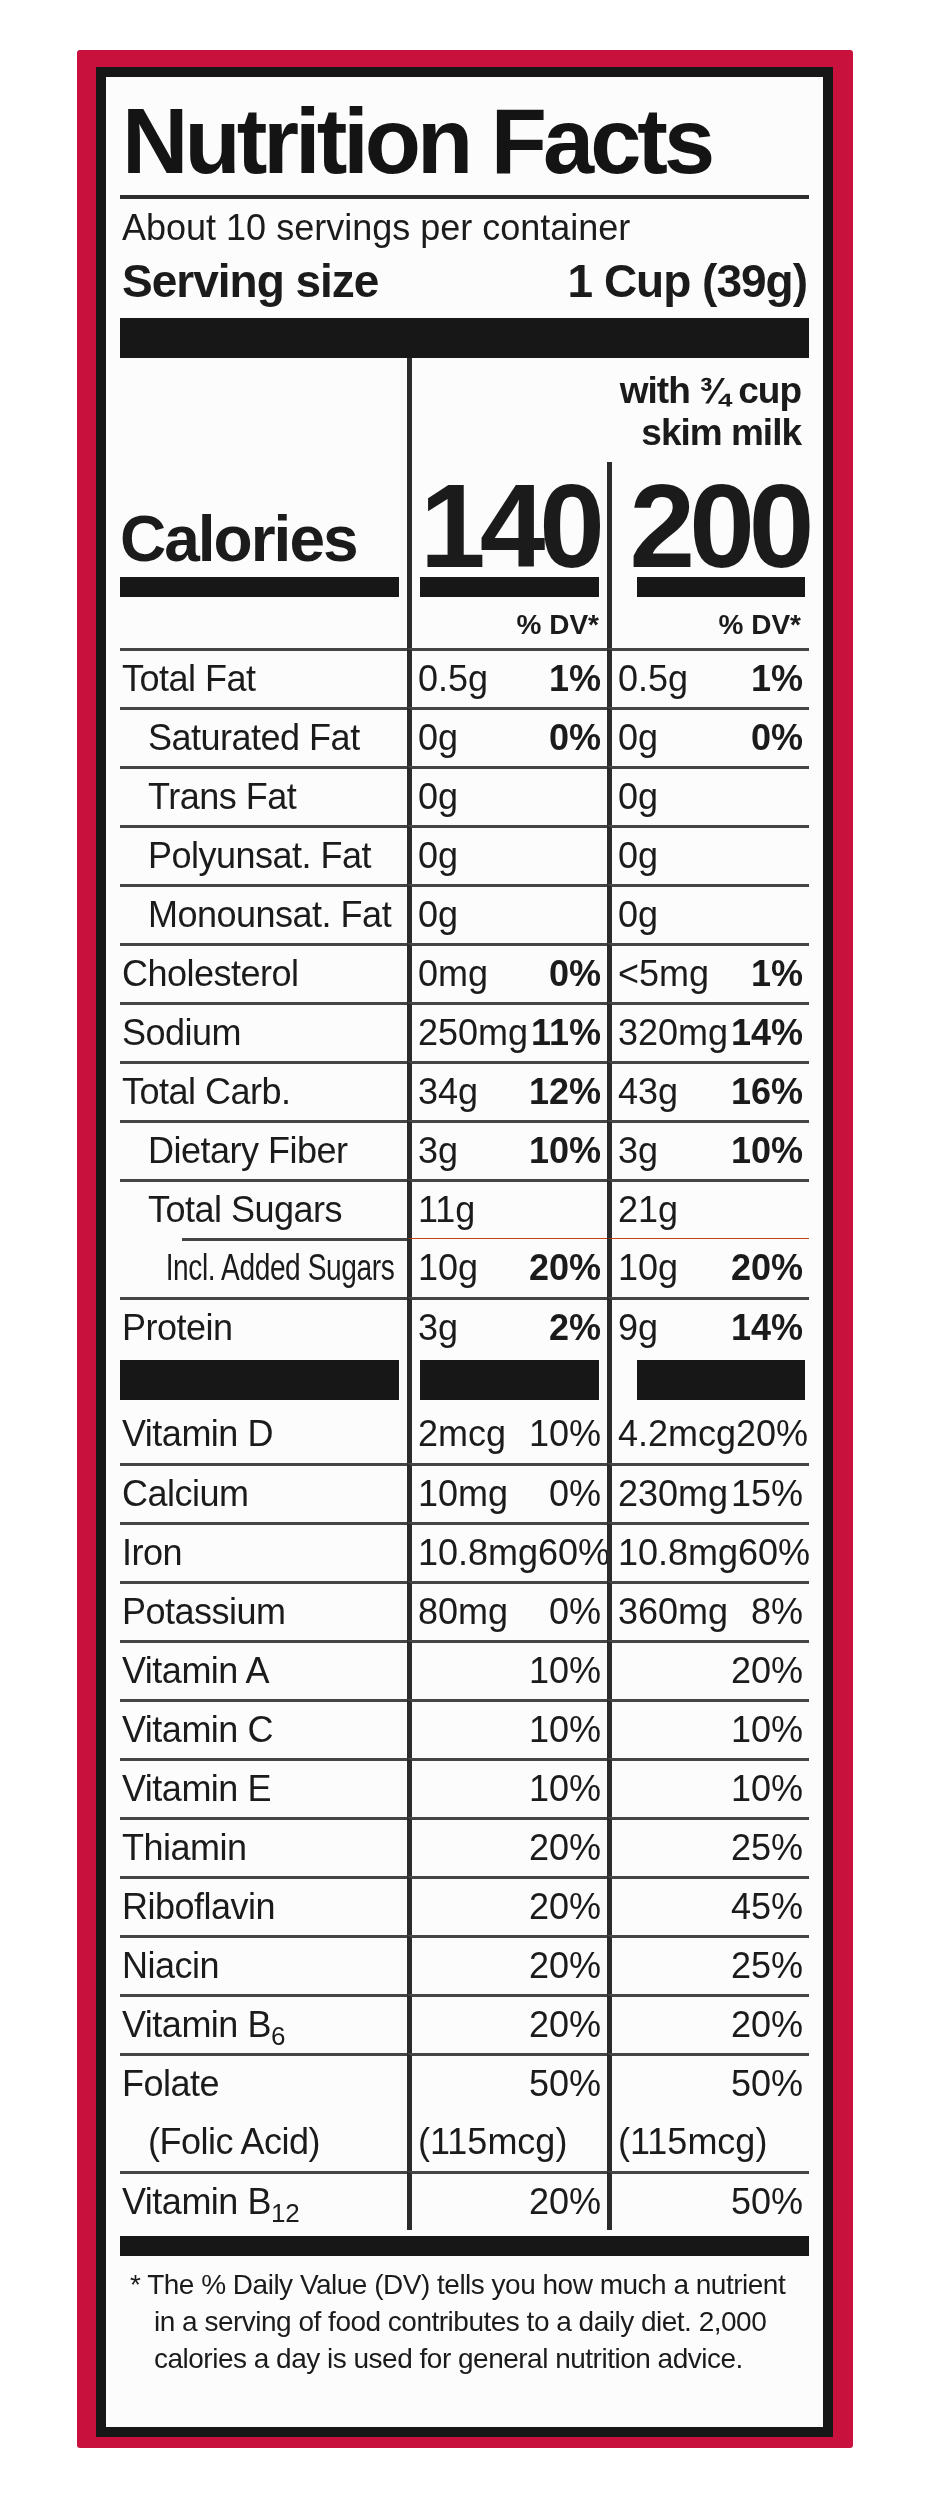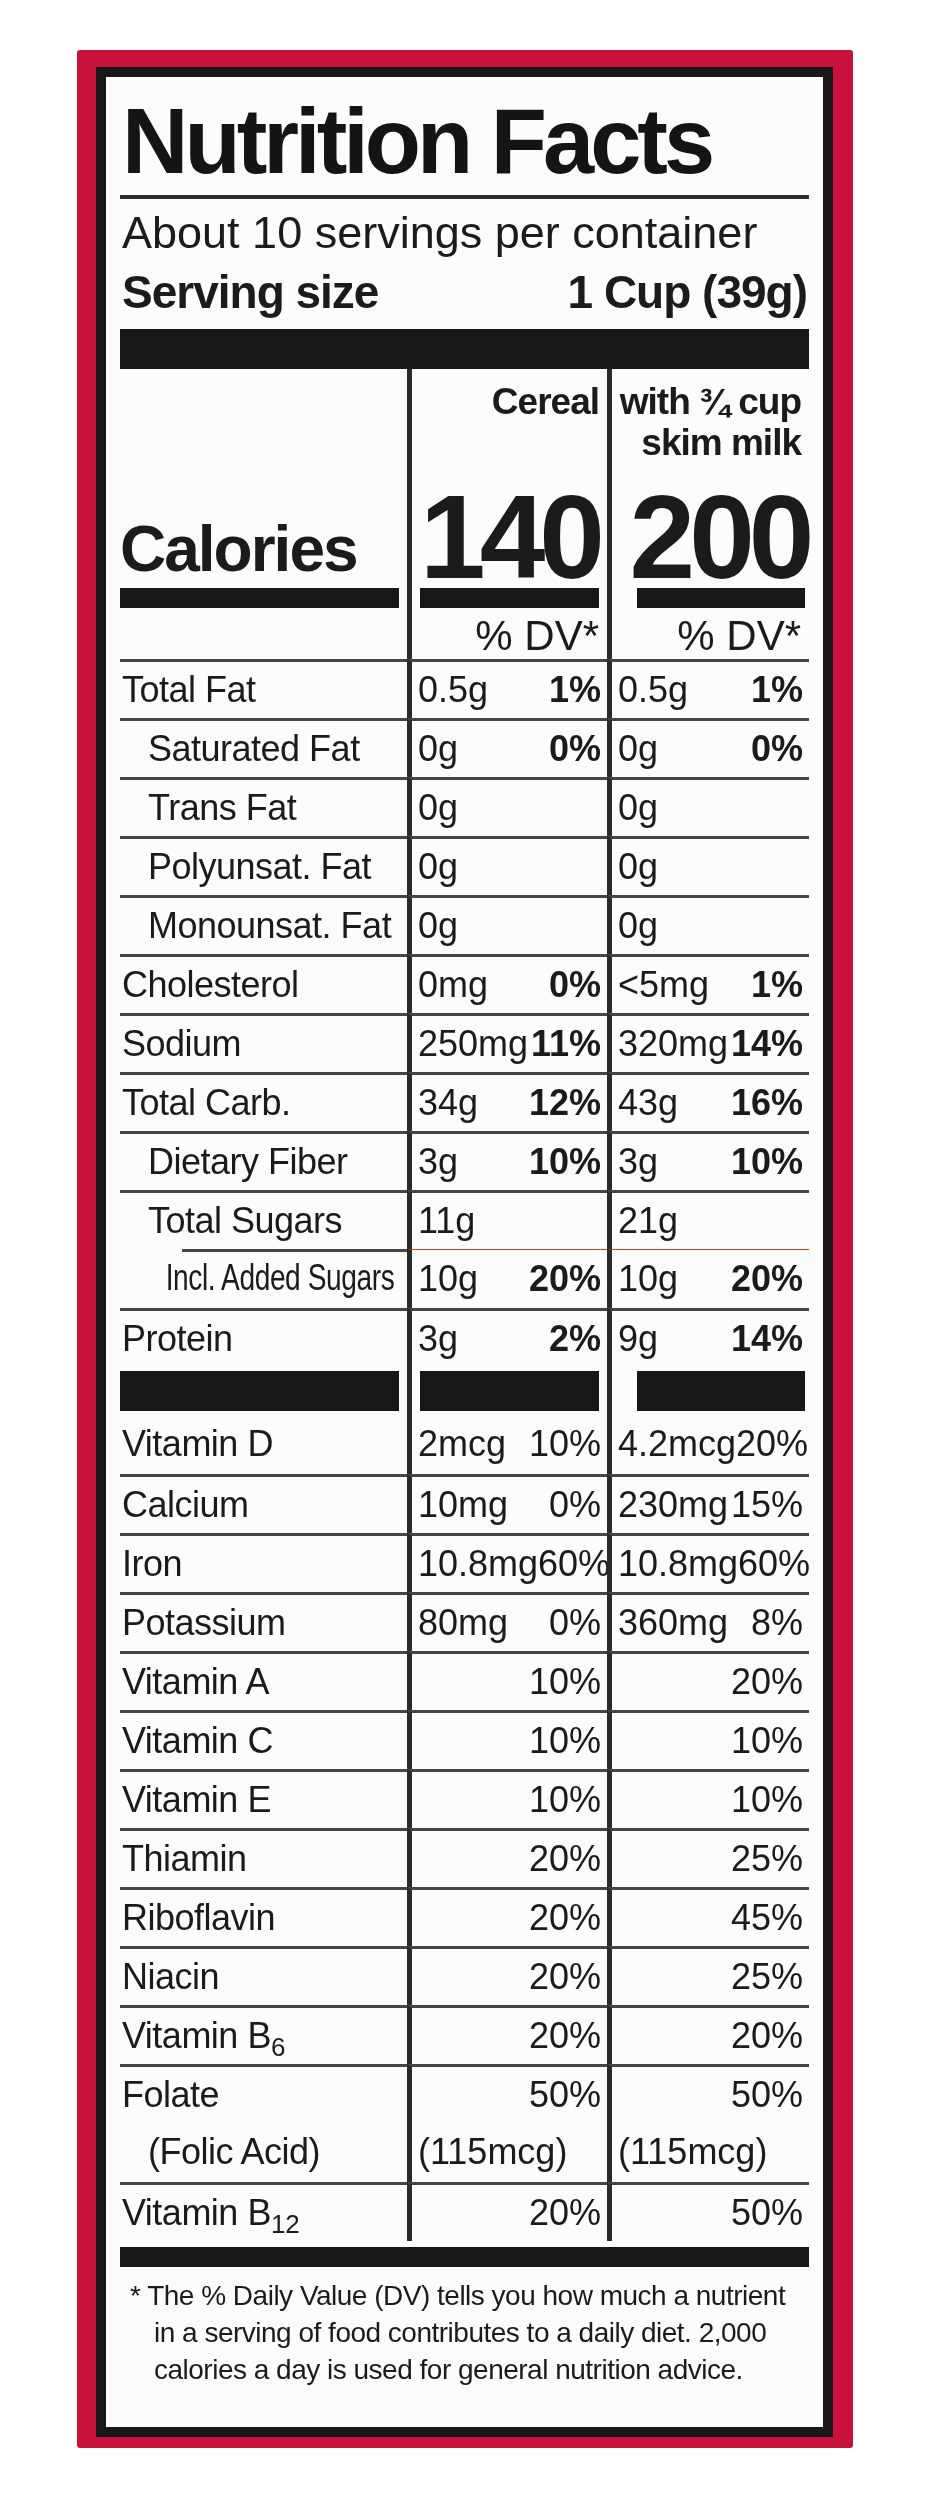--- a/index.html
+++ b/index.html
@@ -19,21 +19,21 @@
   }
   .content{padding:10px 14px 0 14px;}
 
   h1.title{
     margin:0;padding:8px 0 0 2px;
     font-size:92px;line-height:1.02;font-weight:bold;letter-spacing:-4px;
     color:#141414;white-space:nowrap;
   }
   .title-rule{height:4px;background:#2e2e2e;margin:6px 0 8px 0;}
 
-  .servings{font-size:45px;line-height:1.15;padding-left:2px;}
+  .servings{font-size:36px;line-height:1.15;padding-left:2px;}
   .serving-row{
     display:flex;justify-content:space-between;align-items:baseline;
     font-size:46px;font-weight:bold;padding:6px 2px 10px 2px;letter-spacing:-1px;
   }
   .thick-bar{height:40px;background:#171717;}
   .foot-bar{height:20px;background:#171717;margin-top:6px;}
 
   
   .row{display:flex;width:100%;box-sizing:border-box;}
   .c1{flex:0 0 287px;display:flex;align-items:center;box-sizing:border-box;min-width:0;}
@@ -51,21 +51,21 @@
   .cal-num{font-size:118px;font-weight:bold;letter-spacing:-6px;line-height:.78;}
 
   .calbar-row{height:30px;}
   .seg{height:20px;background:#171717;flex:1;}
   .calbar-row .c1 .seg{margin-right:8px;}
   .calbar-row .c2 .seg{margin:0 8px;}
   .calbar-row .c3 .seg{margin:0 4px 0 8px;}
 
   .dv-row{height:46px;}
   .dv-row .c2,.dv-row .c3{justify-content:flex-end;padding-right:8px;}
-  .dvhead{font-size:42px;font-weight:normal;white-space:nowrap;}
+  .dvhead{font-size:28px;font-weight:bold;white-space:nowrap;}
 
   .bigbar-row{height:48px;}
   .bigbar-row .seg{height:40px;}
   .bigbar-row .c1 .seg{margin-right:8px;}
   .bigbar-row .c2 .seg{margin:0 8px;}
   .bigbar-row .c3 .seg{margin:0 4px 0 8px;}
 
   
   .nrow{height:59px;font-size:36px;}
   .nrow .c1{padding-left:2px;}
@@ -106,23 +106,20 @@
 
       <div class="serving-row">
         <span>Serving size</span>
         <span>1 Cup (39g)</span>
       </div>
 
       <div class="thick-bar"></div>
 
       <div class="row header-row">
         <div class="c1"></div>
-        <div class="c2">
-          <span class="colhead">Cereal</span>
-        </div>
         <div class="c3">
           <span class="colhead">
             <span>with ¾ cup</span><br>
             <span>skim milk</span>
           </span>
         </div>
       </div>
 
       <div class="row calories-row">
         <div class="c1">

